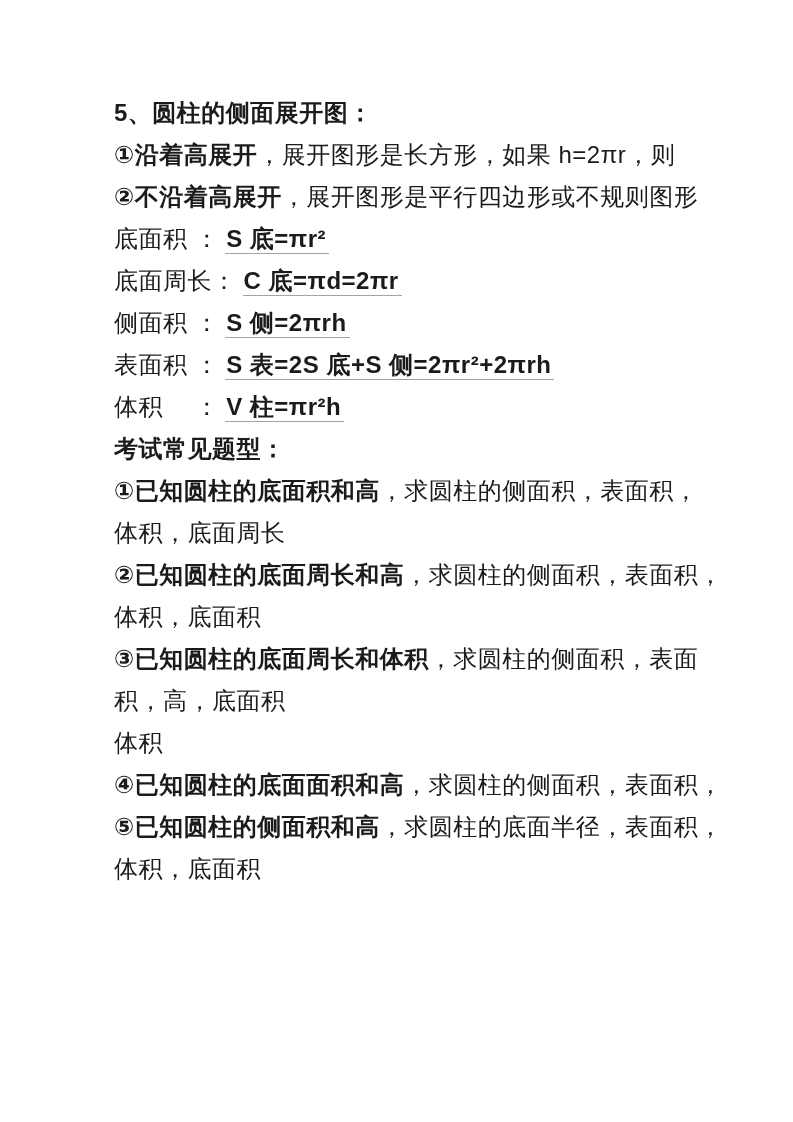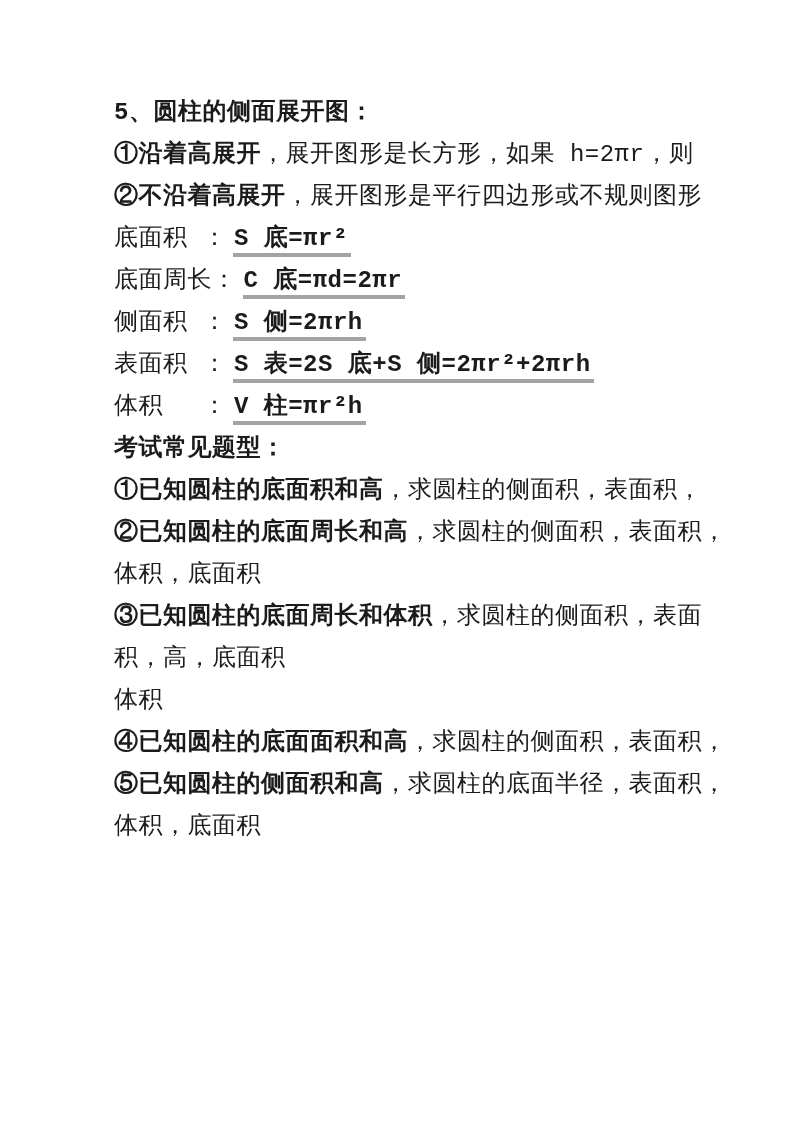--- a/index.html
+++ b/index.html
@@ -9,38 +9,37 @@
   }
   body {
     width: 793px;
     height: 1122px;
     font-family: "Liberation Sans", "DejaVu Sans", sans-serif;
     color: #1b1b1b;
     overflow: hidden;
   }
   .doc {
     padding: 92px 70px 0 114px;
-    font-family: Liberation Mono, monospace;
   }
   .line {
     font-size: 24px;
     line-height: 42px;
     white-space: pre;
     letter-spacing: 0.5px;
   }
   .b {
     font-weight: 700;
   }
   .flabel {
     font-weight: 400;
     text-align: center;
   }
   .fval {
     font-weight: 700;
-    border-bottom: 4px solid #a3a3a3;
+    border-bottom: 1px solid #a3a3a3;
     padding: 0 3px 1px 1px;
     margin-left: 6px;
   }
 </style>
 </head>
 <body>
 
 <div class="doc">
 
   <div class="line"><span class="b">5、圆柱的侧面展开图：</span></div>
@@ -59,20 +58,21 @@
   <div class="line"><span class="flabel">侧面积 ：</span><span class="fval">S 侧=2πrh</span></div>
 
   <div class="line"><span class="flabel">表面积 ：</span><span class="fval">S 表=2S 底+S 侧=2πr²+2πrh</span></div>
 
   <div class="line"><span class="flabel">体积　 ：</span><span class="fval">V 柱=πr²h</span></div>
 
   <div class="line"><span class="b">考试常见题型：</span></div>
 
   <div class="line"><span class="b">①已知圆柱的底面积和高</span><span>，求圆柱的侧面积，表面积，</span></div>
 
+  <div class="line"><span>体积，底面周长</span></div>
 
   <div class="line"><span class="b">②已知圆柱的底面周长和高</span><span>，求圆柱的侧面积，表面积，</span></div>
 
   <div class="line"><span>体积，底面积</span></div>
 
   <div class="line"><span class="b">③已知圆柱的底面周长和体积</span><span>，求圆柱的侧面积，表面</span></div>
 
   <div class="line"><span>积，高，底面积</span></div>
 
   <div class="line"><span>体积</span></div>

